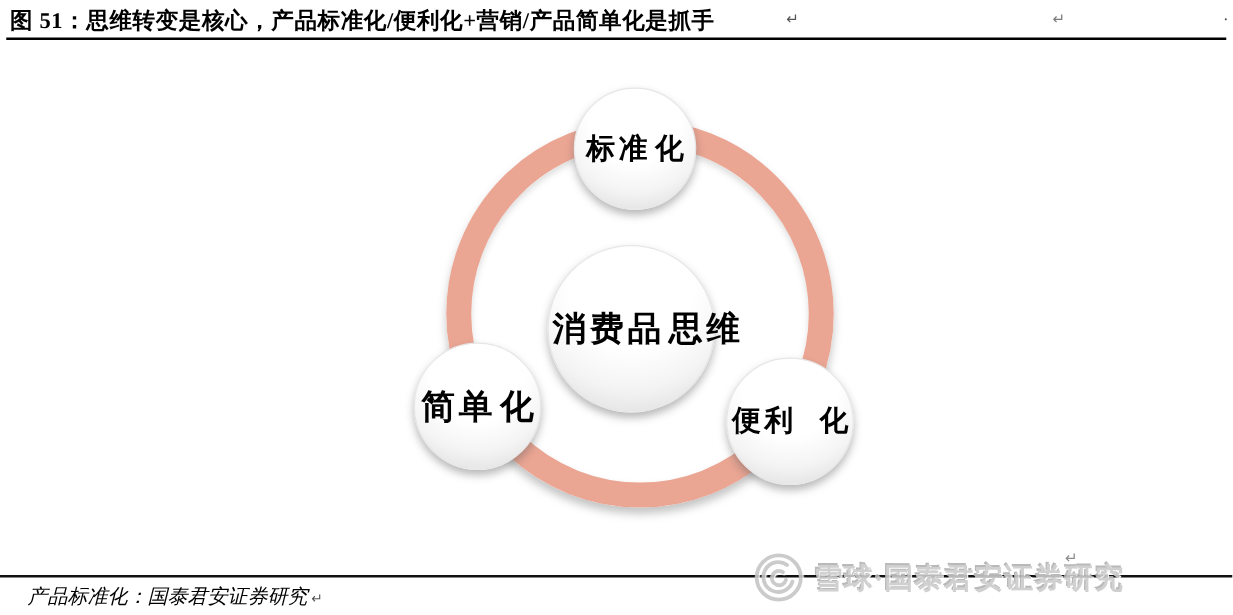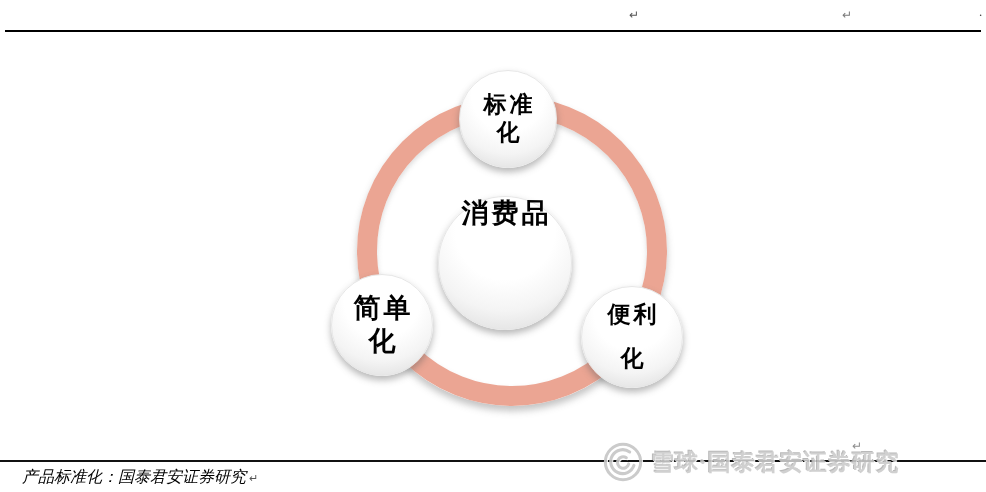--- a/index.html
+++ b/index.html
@@ -69,21 +69,21 @@
                 inset 0 3px 5px rgba(140,140,140,0.30);
   }
   .node {
     position: absolute;
     border-radius: 50%;
     background: radial-gradient(circle at 50% 25%, #ffffff 42%, #f4f4f4 68%, #d8d8d8 100%);
     border: 1px solid #e6e6e6;
     box-sizing: border-box;
     box-shadow: 0 4px 7px rgba(95,95,95,0.45);
     display: flex;
-    flex-direction: column;
+    flex-direction: row;
     align-items: center;
     justify-content: center;
     text-align: center;
     font-weight: bold;
     color: #000;
   }
   .node .node-line {
     display: block;
     line-height: 1.22;
     letter-spacing: 3px;
@@ -148,30 +148,32 @@
     color: #cccccc;
     text-shadow: 1px 1px 0 #ffffff, -1px -1px 0 #b2b2b2;
     white-space: nowrap;
   }
 </style>
 </head>
 <body>
 
 <div class="page">
 
+  <div class="figure-title">图 51：思维转变是核心，产品标准化/便利化+营销/产品简单化是抓手</div>
   <span class="return-mark rm-title-end">↵</span>
   <span class="return-mark rm-header-mid">↵</span>
   <span class="stray-dot">.</span>
   <div class="title-rule"></div>
 
   <div>
     <div class="ring" style="border-color: rgb(235, 165, 147);"></div>
 
     <div class="node node-center">
       <span class="node-line">消费品</span>
+      <span class="node-line">思维</span>
     </div>
 
     <div class="node node-top">
       <span class="node-line">标准</span>
       <span class="node-line">化</span>
     </div>
 
     <div class="node node-left">
       <span class="node-line">简单</span>
       <span class="node-line">化</span>

